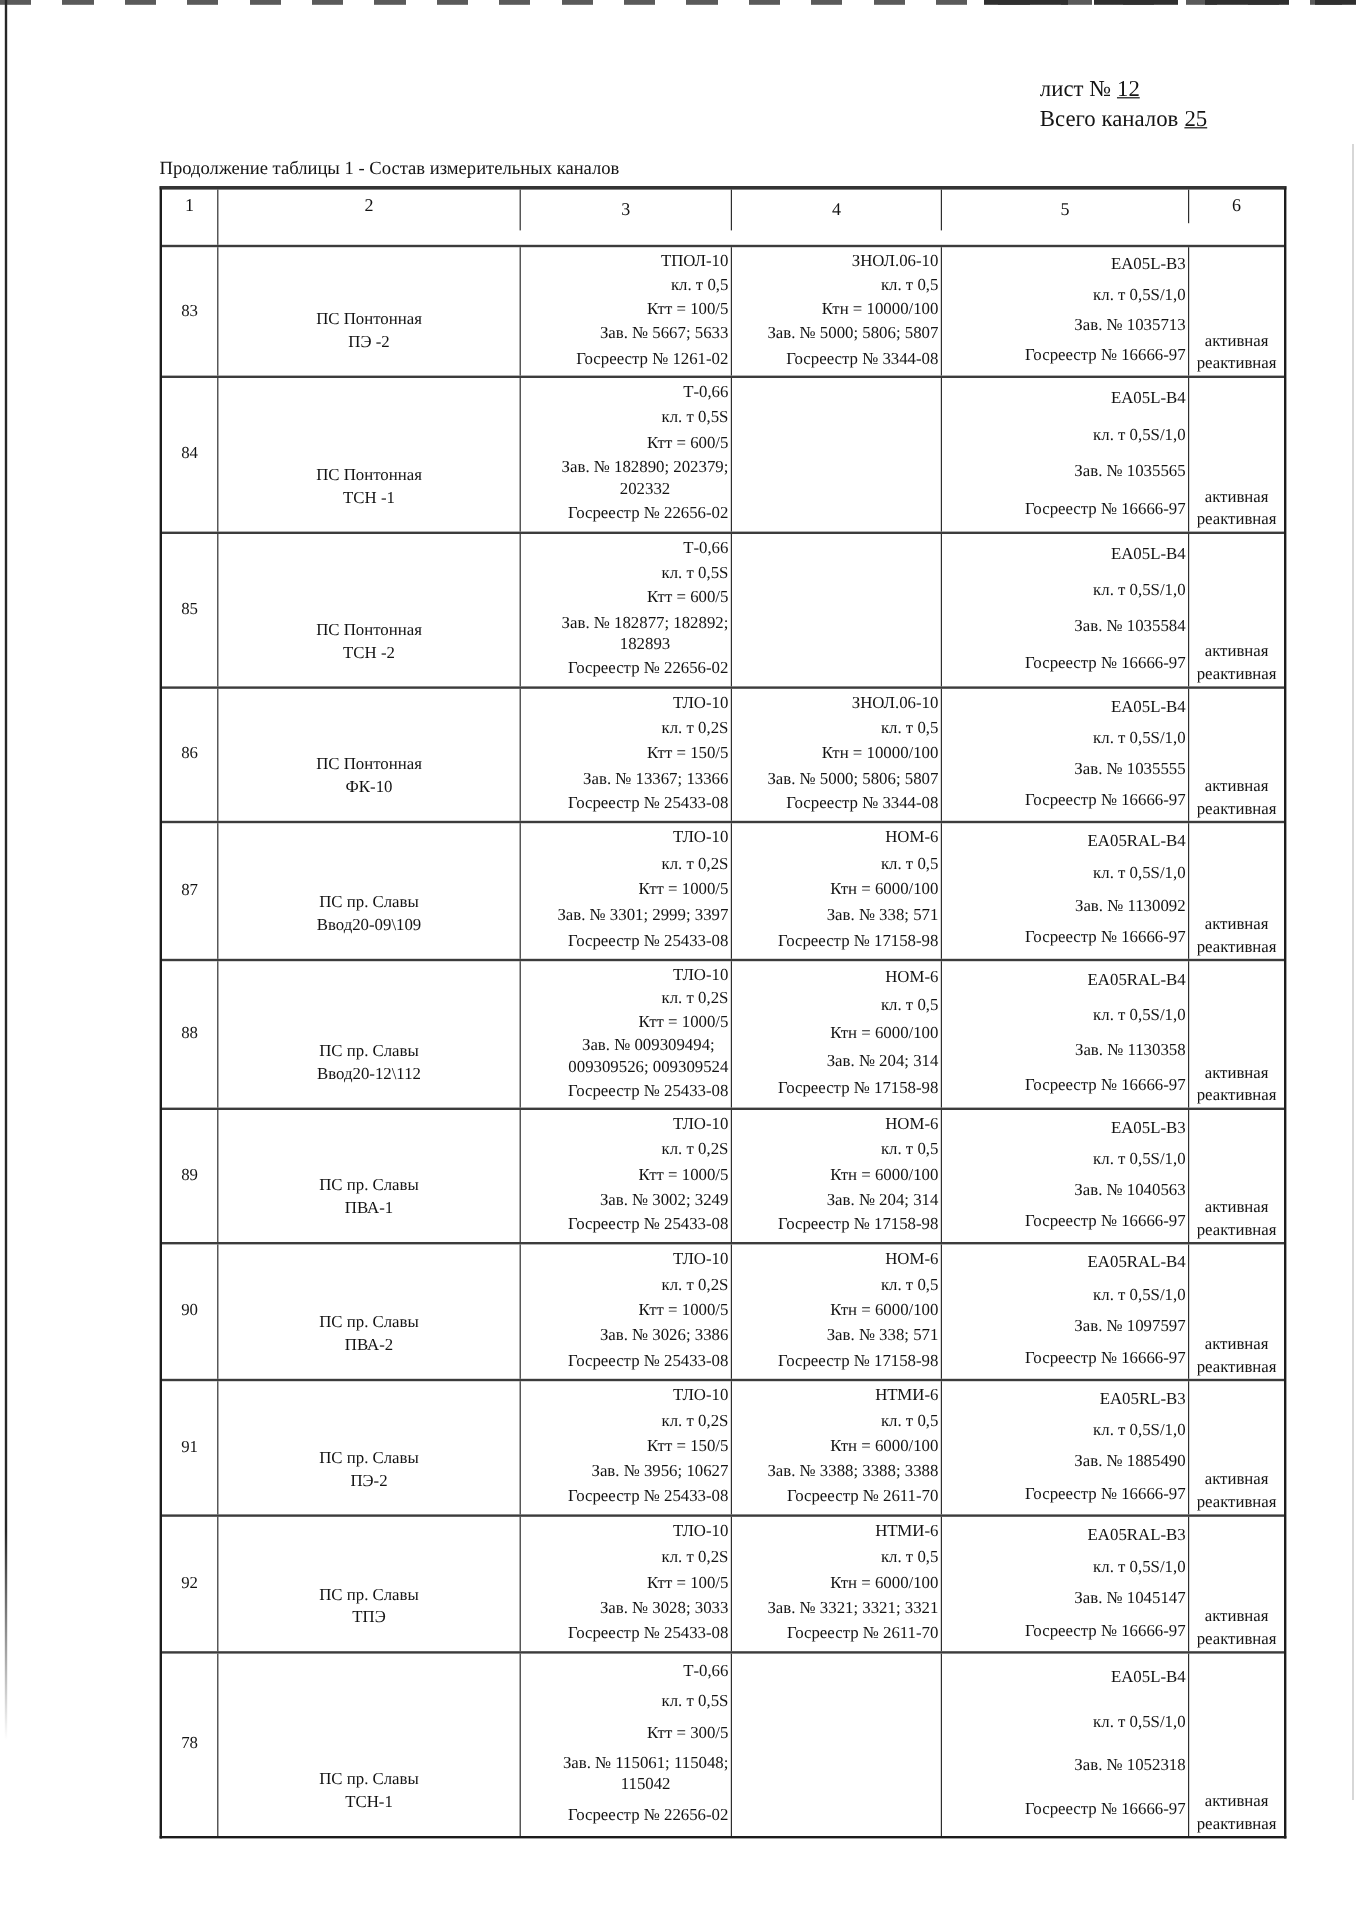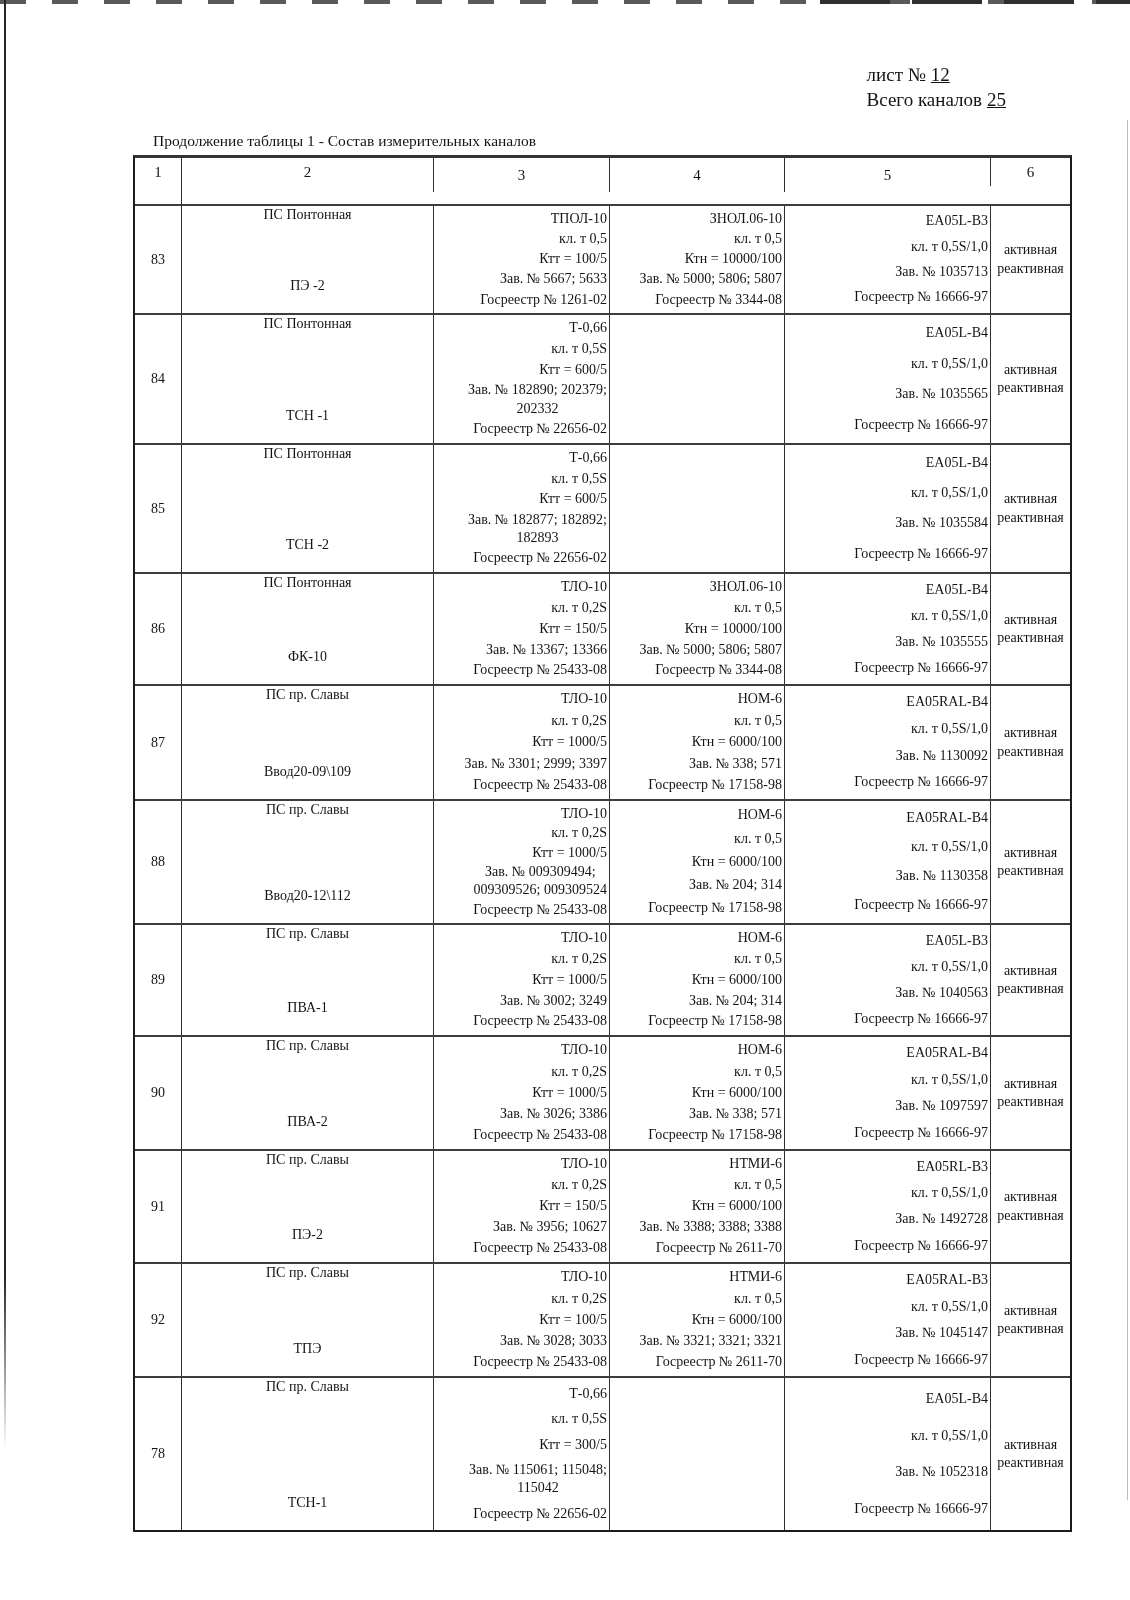--- a/index.html
+++ b/index.html
@@ -36,21 +36,20 @@
   .doc-header {
     position:absolute; top:62px; right:124px;
     text-align:left; font-size:19px; line-height:25px;
   }
   .doc-header .num { text-decoration:underline; margin-left:5px; }
 
   
   .table-title {
     position:absolute; left:133px; top:132px;
     font-size:15.5px;
-    margin-left:20px;
   }
 
   
   #mtable {
     position:absolute; left:133px; top:155px; width:935px;
     border:2px solid #1c1c1c;
     border-top:3px solid #343434;
     background:#fff;
     font-size:14px;
   }
@@ -60,25 +59,25 @@
     border-top:2px solid #3c3c3c;
   }
   .t-row.t-head { border-top:none; }
   .t-cell { border-left:1.4px solid #2e2e2e; min-width:0; }
   .t-cell:first-child { border-left:none; }
   .t-head .t-cell {
     height:28px; display:flex; align-items:center; justify-content:center;
     font-size:15px;
   }
   .c1 { display:flex; align-items:center; justify-content:center; }
-  .c2 { display:flex; flex-direction:column; justify-content:space-between; align-items:center;
+  .c2 { display:flex; flex-direction:column; justify-content:flex-end; align-items:center;
         text-align:center; padding-bottom:18px; line-height:21px; }
   .c3,.c4,.c5 { display:flex; flex-direction:column; justify-content:space-around;
         align-items:flex-end; text-align:center; padding:3px 2px; }
-  .c6 { display:flex; flex-direction:column; justify-content:center; align-items:center;
+  .c6 { display:flex; flex-direction:column; justify-content:flex-end; align-items:center;
         text-align:center; line-height:20px; }
   .cl { white-space:pre-line; text-align:center; line-height:1.32; }
 </style>
 </head>
 <body>
 
 <div class="top-edge"></div>
 <div class="top-edge2"></div>
 <div class="left-edge"></div>
 <div class="right-edge"></div>
@@ -359,21 +358,21 @@
       <div class="t-cell c4">
         <div class="cl">НТМИ-6</div>
         <div class="cl">кл. т 0,5</div>
         <div class="cl">Ктн = 6000/100</div>
         <div class="cl">Зав. № 3388; 3388; 3388</div>
         <div class="cl">Госреестр № 2611-70</div>
       </div>
       <div class="t-cell c5">
         <div class="cl">EA05RL-B3</div>
         <div class="cl">кл. т 0,5S/1,0</div>
-        <div class="cl">Зав. № 1492728</div>
+        <div class="cl">Зав. № 1885490</div>
         <div class="cl">Госреестр № 16666-97</div>
       </div>
       <div class="t-cell c6">
         <div class="cl">активная</div>
         <div class="cl">реактивная</div>
       </div>
     </div>
     <div class="t-row" style="min-height: 112px;">
       <div class="t-cell c1">92</div>
       <div class="t-cell c2">

